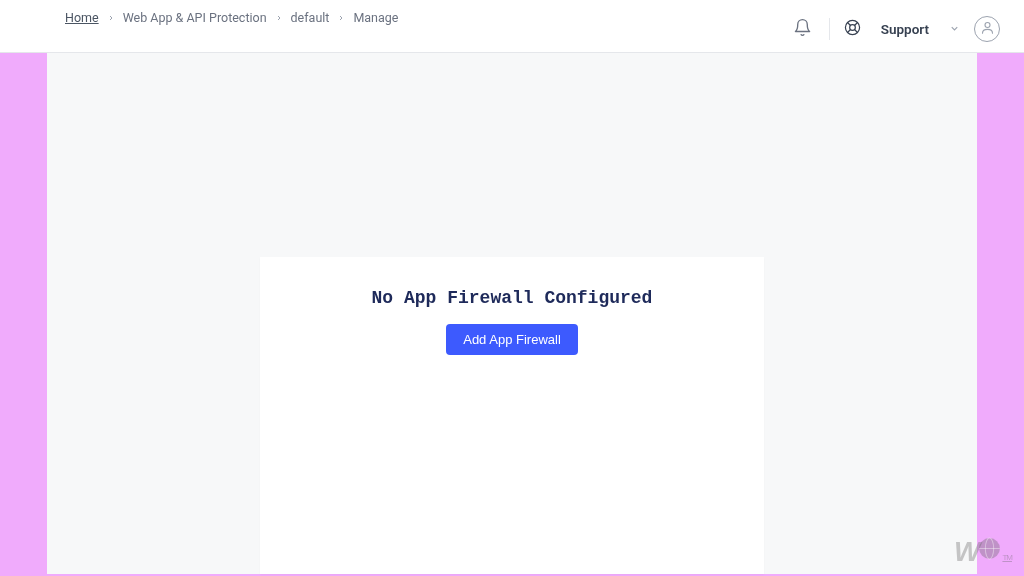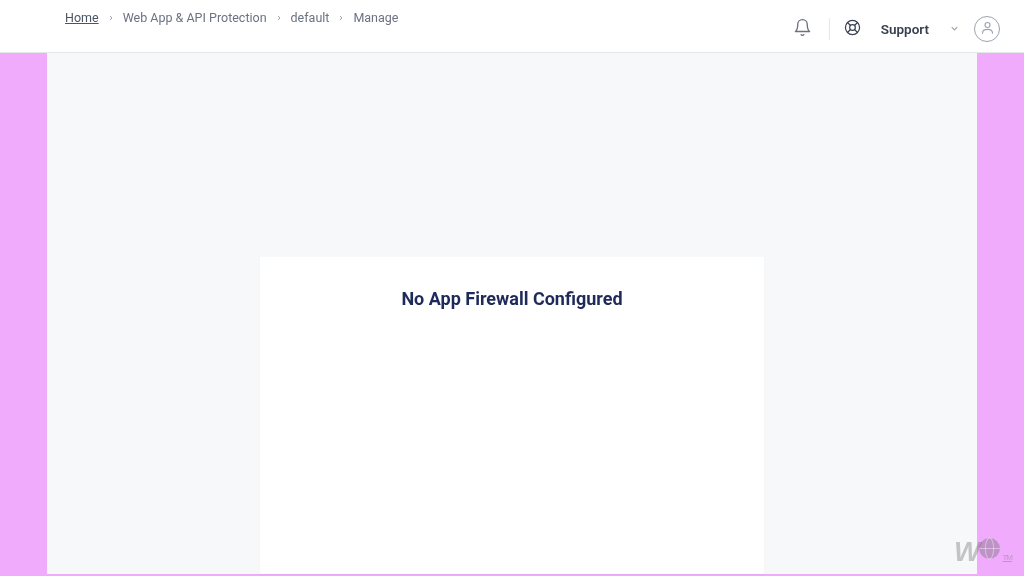--- a/index.html
+++ b/index.html
@@ -117,20 +117,21 @@
       width: 504px;
       padding: 31px 20px 30px 20px;
       text-align: center;
       box-shadow: 0 1px 2px rgba(0,0,0,0.03);
     }
     .empty-title {
       font-size: 18px;
       font-weight: 700;
       color: #1e2a5a;
       margin-bottom: 16px;
+      font-family: Liberation Mono, monospace;
     }
     .primary-btn {
       background: #3d5afe;
       color: #ffffff;
       border: none;
       padding: 8px 17px;
       font-size: 13px;
       border-radius: 4px;
       cursor: pointer;
       font-weight: 400;
@@ -226,20 +227,21 @@
               <path d="M4 21c0-4 4-6 8-6s8 2 8 6"></path>
             </svg>
         </span>
       </div>
     </div>
   </div>
 
   <div class="content-area">
     <div class="empty-card">
       <div class="empty-title">No App Firewall Configured</div>
+      <button class="primary-btn">Add App Firewall</button>
     </div>
   </div>
 
   <div class="watermark">
     <span>W</span>
     <span>
       <svg width="25" height="25" viewBox="0 0 24 24" fill="rgba(100,100,100,0.35)">
           <circle cx="12" cy="12" r="10"></circle>
           <ellipse cx="12" cy="12" rx="4" ry="10" fill="none" stroke="#fff" stroke-width="1" opacity="0.4"></ellipse>
           <line x1="2" y1="12" x2="22" y2="12" stroke="#fff" stroke-width="1" opacity="0.4"></line>

